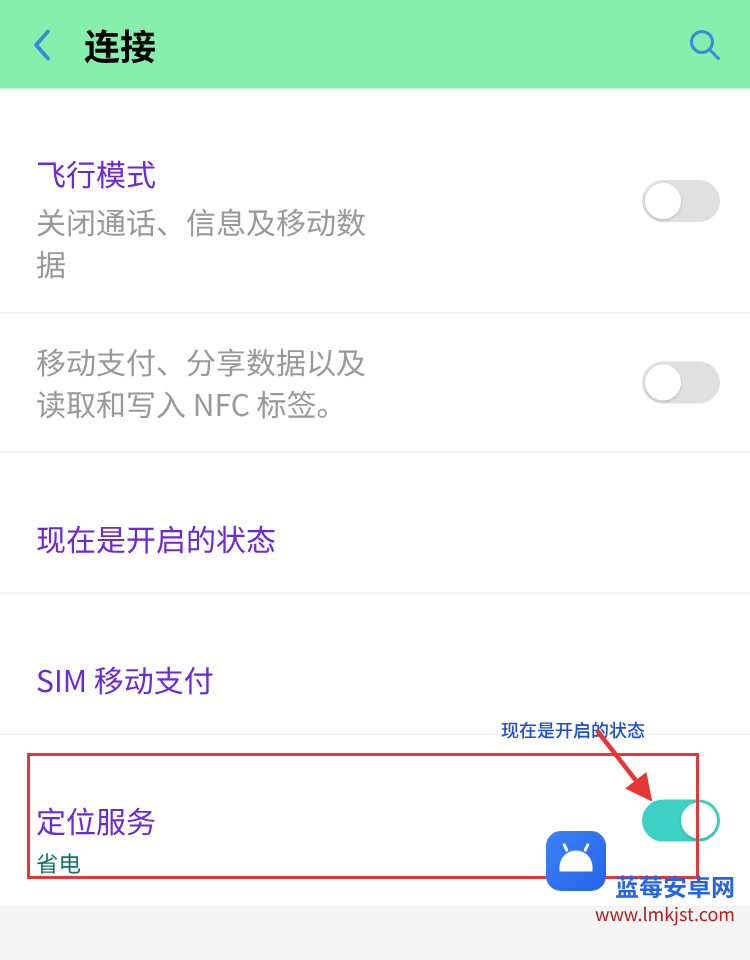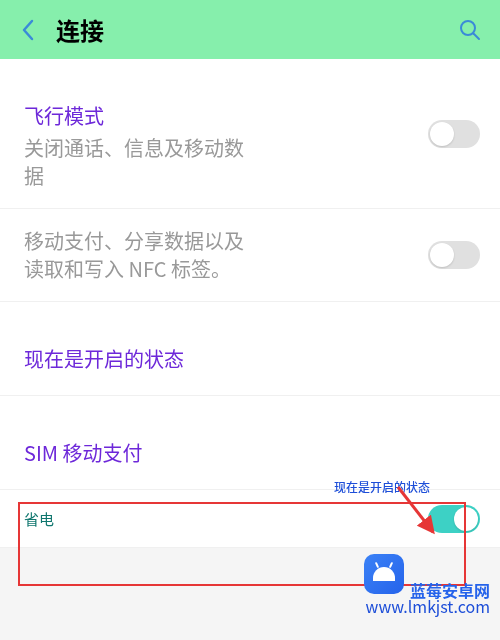--- a/index.html
+++ b/index.html
@@ -164,22 +164,22 @@
       font-size: 16px;
       font-weight: 700;
       color: #2563eb;
       white-space: nowrap;
       margin-top: 33px;
     }
     .watermark-url {
       position: absolute;
       right: 10px;
       bottom: 22px;
-      font-size: 16px;
-      color: #1d4ed8;
+      font-size: 12px;
+      color: #b91c1c;
       z-index: 70;
     }
     .location-wrap { position: relative; }
   </style>
 </head>
 <body>
 
 <div class="header">
   <div class="back-icon">
     <svg width="14" height="22" viewBox="0 0 14 22" fill="none">
@@ -216,20 +216,21 @@
     <div class="item-title">现在是开启的状态</div>
   </div>
 
 
   <div class="list-item">
     <div class="item-title">SIM 移动支付</div>
   </div>
 
   <div class="location-wrap">
     <div class="list-item has-toggle">
+      <div class="item-title">定位服务</div>
       <div class="item-status">省电</div>
       <div class="toggle on">
           <div class="toggle-knob"></div>
         </div>
     </div>
     <div class="highlight-box highlight-location"></div>
   </div>
 
 </div>
 

